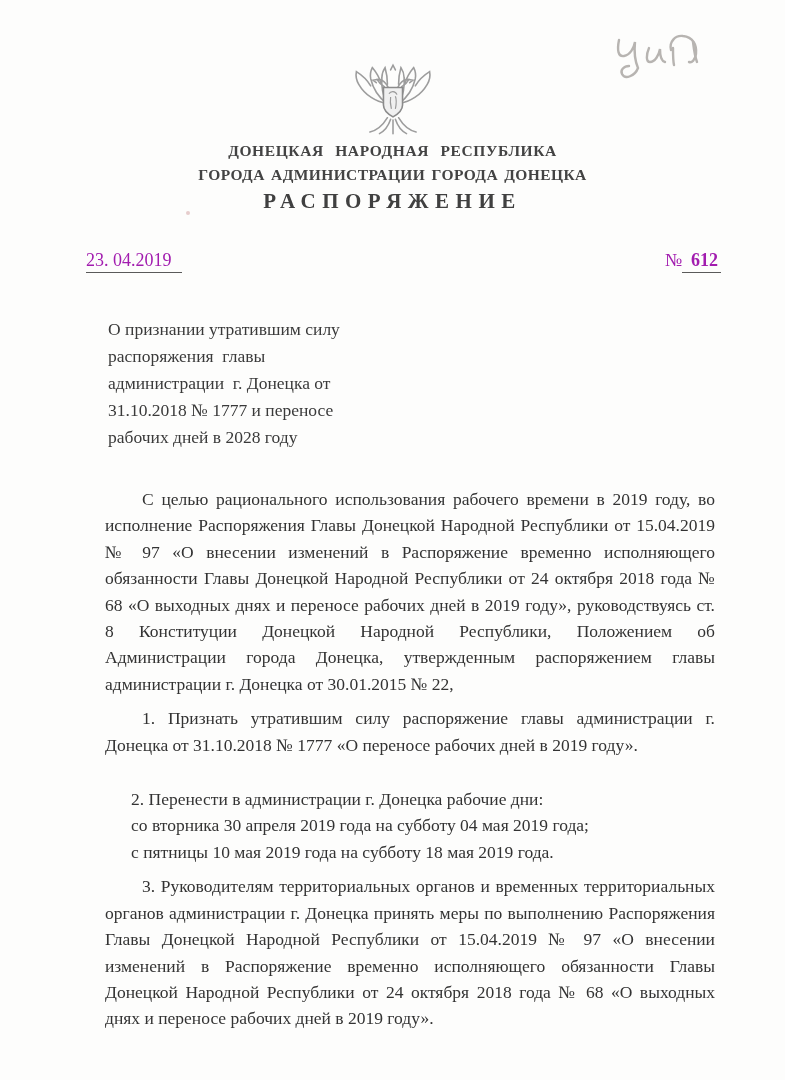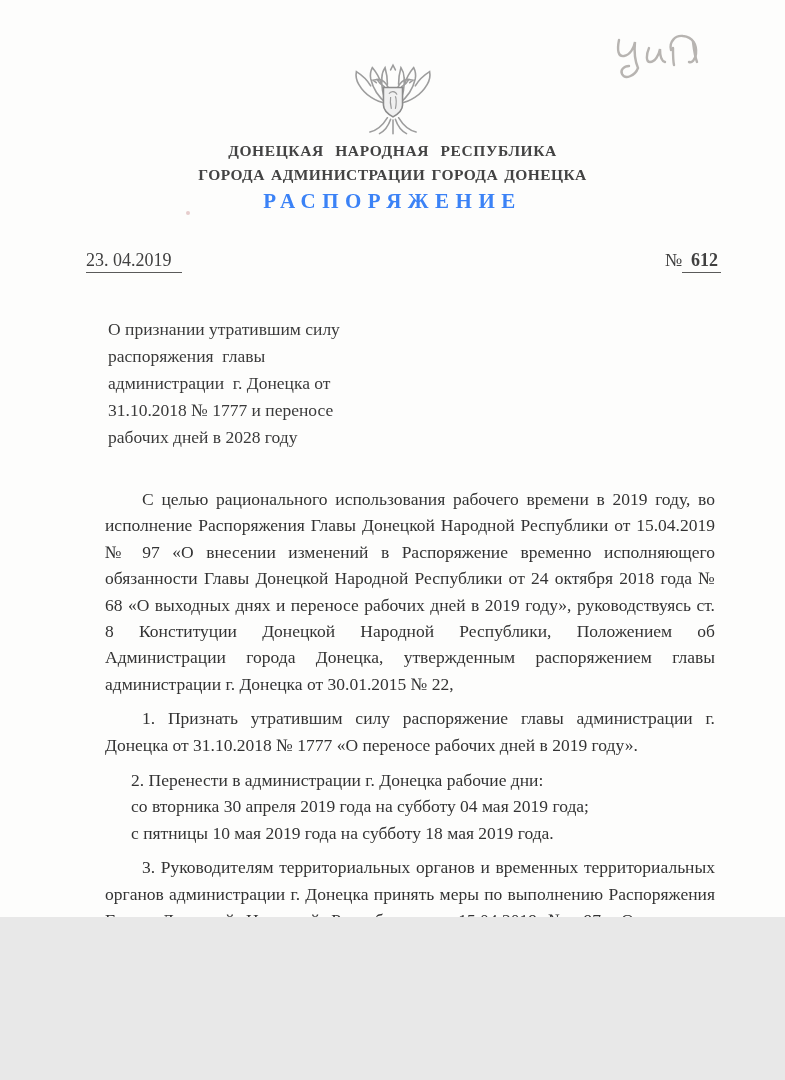--- a/index.html
+++ b/index.html
@@ -1,51 +1,51 @@
 <!DOCTYPE html>
 <html><head>
 <meta charset="utf-8">
 <style>
   html, body { margin:0; padding:0; background:#e8e8e8; }
   .page {
     position:relative;
-    width:785px; height:917px;
+    width:785px; height:1080px;
     margin:0 auto;
     background:#fdfdfc;
     font-family:"Liberation Serif", serif;
     color:#383838;
     overflow:hidden;
   }
   
   .handnote { position:absolute; top:14px; left:605px; }
   
   .emblem { position:absolute; top:62px; left:50%; transform:translateX(-50%); }
   
   .hdr { position:absolute; left:0; width:100%; text-align:center; font-weight:bold; color:#434343; }
   .hdr-country   { top:142px; font-size:15.5px; letter-spacing:0.6px; word-spacing:7px; }
   .hdr-authority { top:166px; font-size:15.5px; letter-spacing:0.4px; word-spacing:2px; }
-  .hdr-doctype   { top:189px; font-size:21px; letter-spacing:6.5px; color:#3b82f6; }
+  .hdr-doctype   { top:189px; font-size:21px; letter-spacing:6.5px; color:#404040; }
   
   .meta { position:absolute; top:250px; left:86px; right:64px;
-          display:flex; justify-content:space-between; font-size:18px; color:#404040; }
+          display:flex; justify-content:space-between; font-size:18px; color:#a21caf; }
   .meta .date { border-bottom:1.2px solid #5a5a5a; padding:0 10px 1px 0; }
   .meta .number { display:inline-flex; }
   .meta .number .num-val { border-bottom:1.2px solid #5a5a5a; padding:0 3px 0 9px;font-weight:bold; }
   
   .subject { position:absolute; top:316px; left:108px; width:320px;
              font-size:17.5px; line-height:27px; color:#3a3a3a; }
   .subject .line { white-space:pre-wrap; }
   
   .body { position:absolute; top:478px; left:97px; width:626px;
           font-size:17.5px; line-height:26.4px; text-align:justify; color:#333; }
   .body p { margin:8px; }
   .preamble   { text-indent:37px; }
   .resolution { margin-top:9px; text-align:left; }
   .item1      { text-indent:37px; margin-top:26px; }
-  .item2      { margin-top:9px; margin-left:34px; text-align:left; }
+  .item2      { margin-top:28px; margin-left:34px; text-align:left; }
   .item3      { text-indent:37px; margin-top:27px; }
   
   .speck { position:absolute; top:211px; left:186px; width:4px; height:4px;
            border-radius:50%; background:#cf9d9d; opacity:0.5; }
 </style>
 </head>
 <body>
 
 <div class="page">
 

